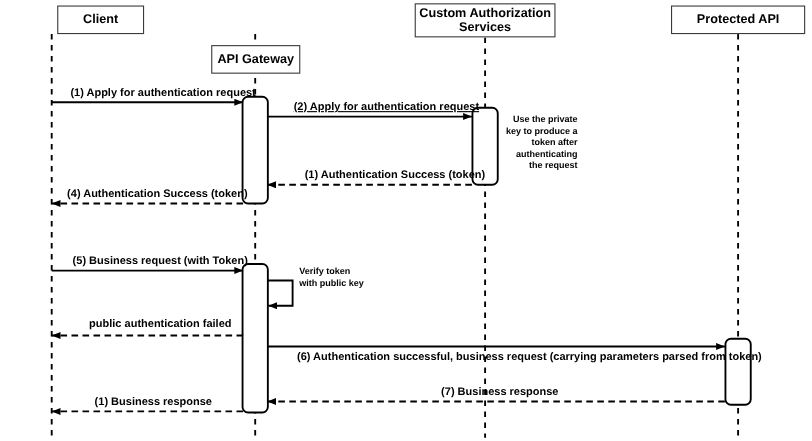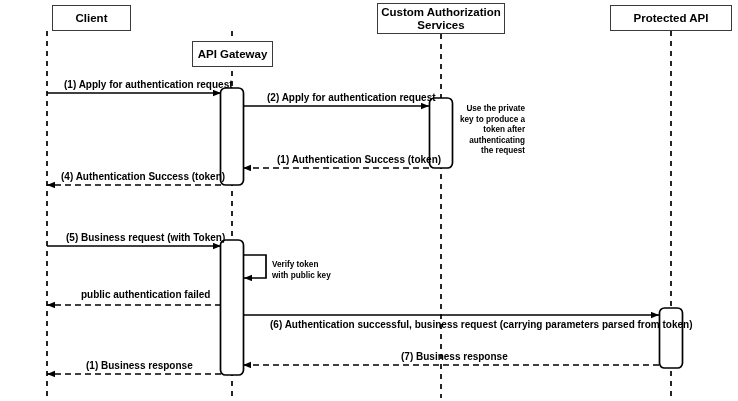--- a/index.html
+++ b/index.html
@@ -102,29 +102,29 @@
       </div>
       <div class="lifeline-head" style="left: 377px; top: 3px; width: 128px; height: 31px;">
         <span>Custom Authorization Services</span>
       </div>
       <div class="lifeline-head" style="left: 610px; top: 5px; width: 122px; height: 26px;">
         <span>Protected API</span>
       </div>
     </div>
   <div id="labels-layer">
       <div class="msg-label" style="left: 64px; top: 80px;">(1) Apply for authentication request</div>
-      <div class="msg-label" style="left: 267px; top: 93px;">(2) Apply for authentication request</div>
+      <div class="msg-label" style="left: 267px; top: 93px; text-decoration: underline;">(2) Apply for authentication request</div>
       <div class="msg-label" style="left: 277px; top: 155px;">(1) Authentication Success (token)</div>
       <div class="msg-label" style="left: 61px; top: 172px;">(4) Authentication Success (token)</div>
       <div class="msg-label" style="left: 66px; top: 233px;">(5) Business request (with Token)</div>
       <div class="msg-label" style="left: 81px; top: 290px;">public authentication failed</div>
       <div class="msg-label" style="left: 270px; top: 320px;">(6) Authentication successful, business request (carrying parameters parsed from token)</div>
       <div class="msg-label" style="left: 401px; top: 352px;">(7) Business response</div>
       <div class="msg-label" style="left: 86px; top: 361px;">(1) Business response</div>
-      <div class="note-text" style="left: 272px; top: 260px;">Verify token
+      <div class="note-text" style="left: 272px; top: 242px;">Verify token
 with public key</div>
     </div>
   <div id="notes-layer">
       <div class="note-text" style="left: 460px; top: 104px; text-align: right;">Use the private
 key to produce a
 token after
 authenticating
 the request</div>
     </div>
 

